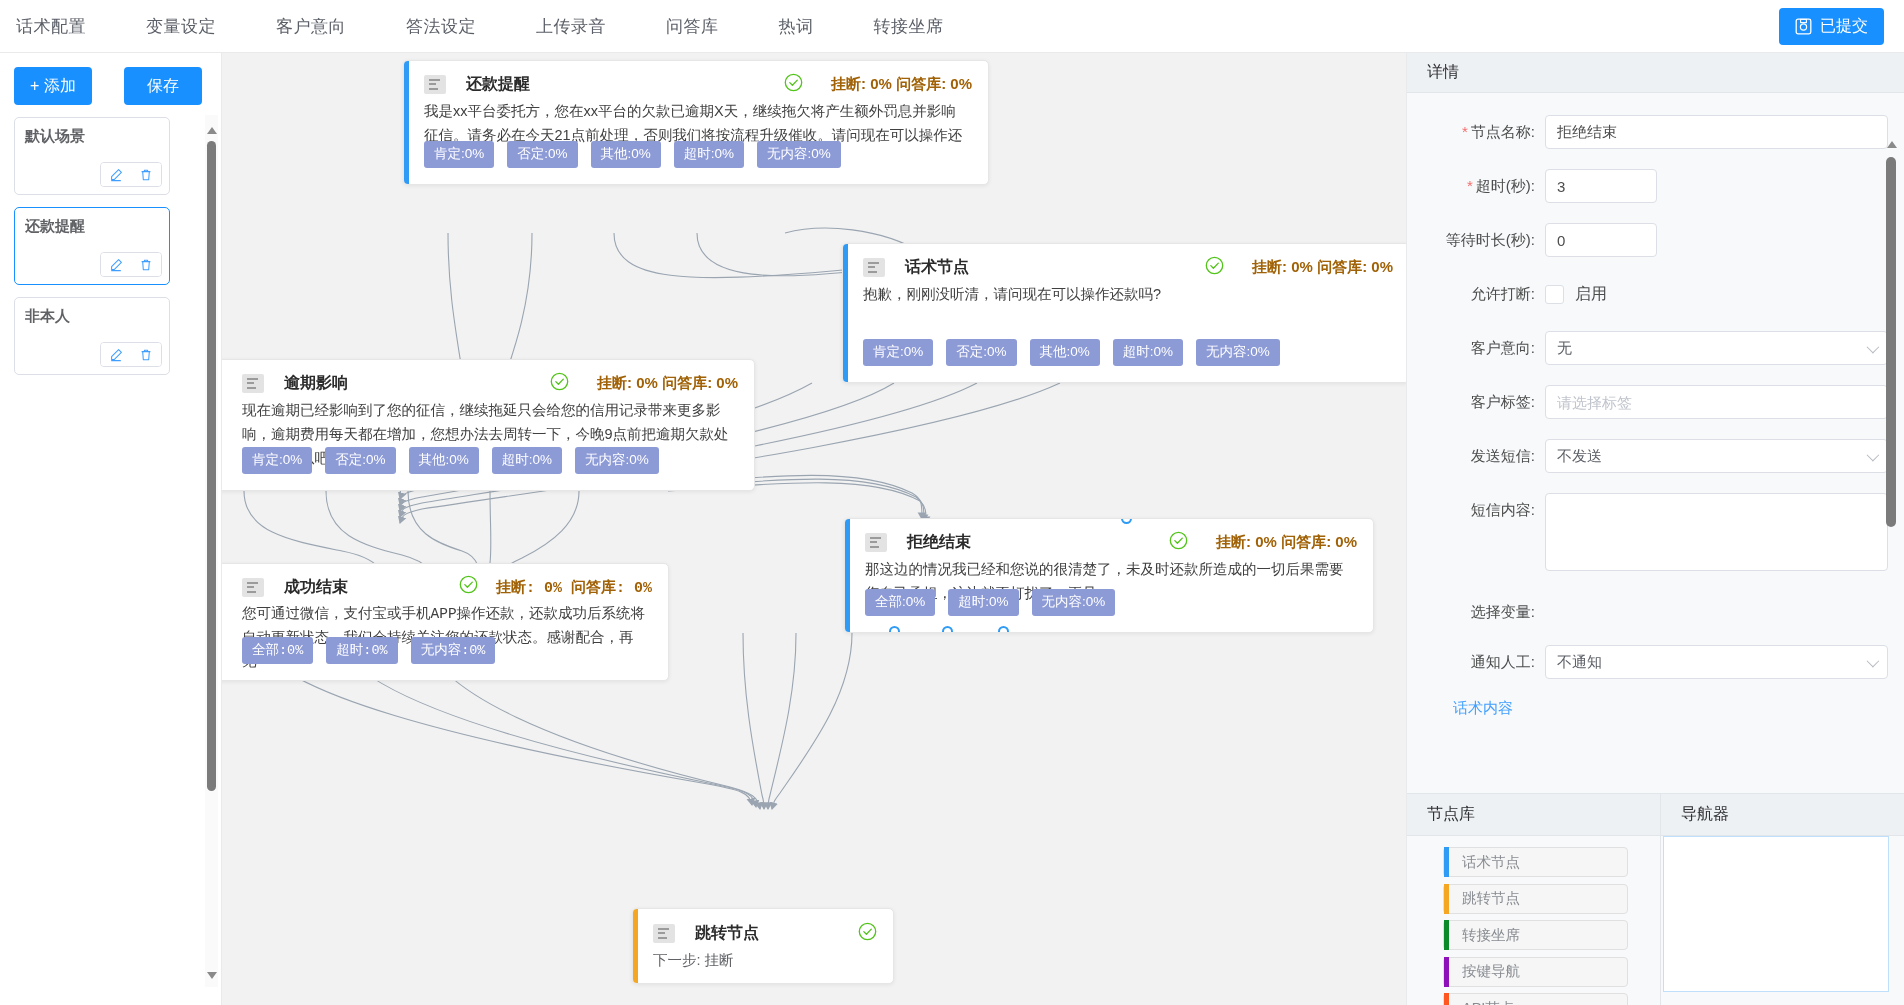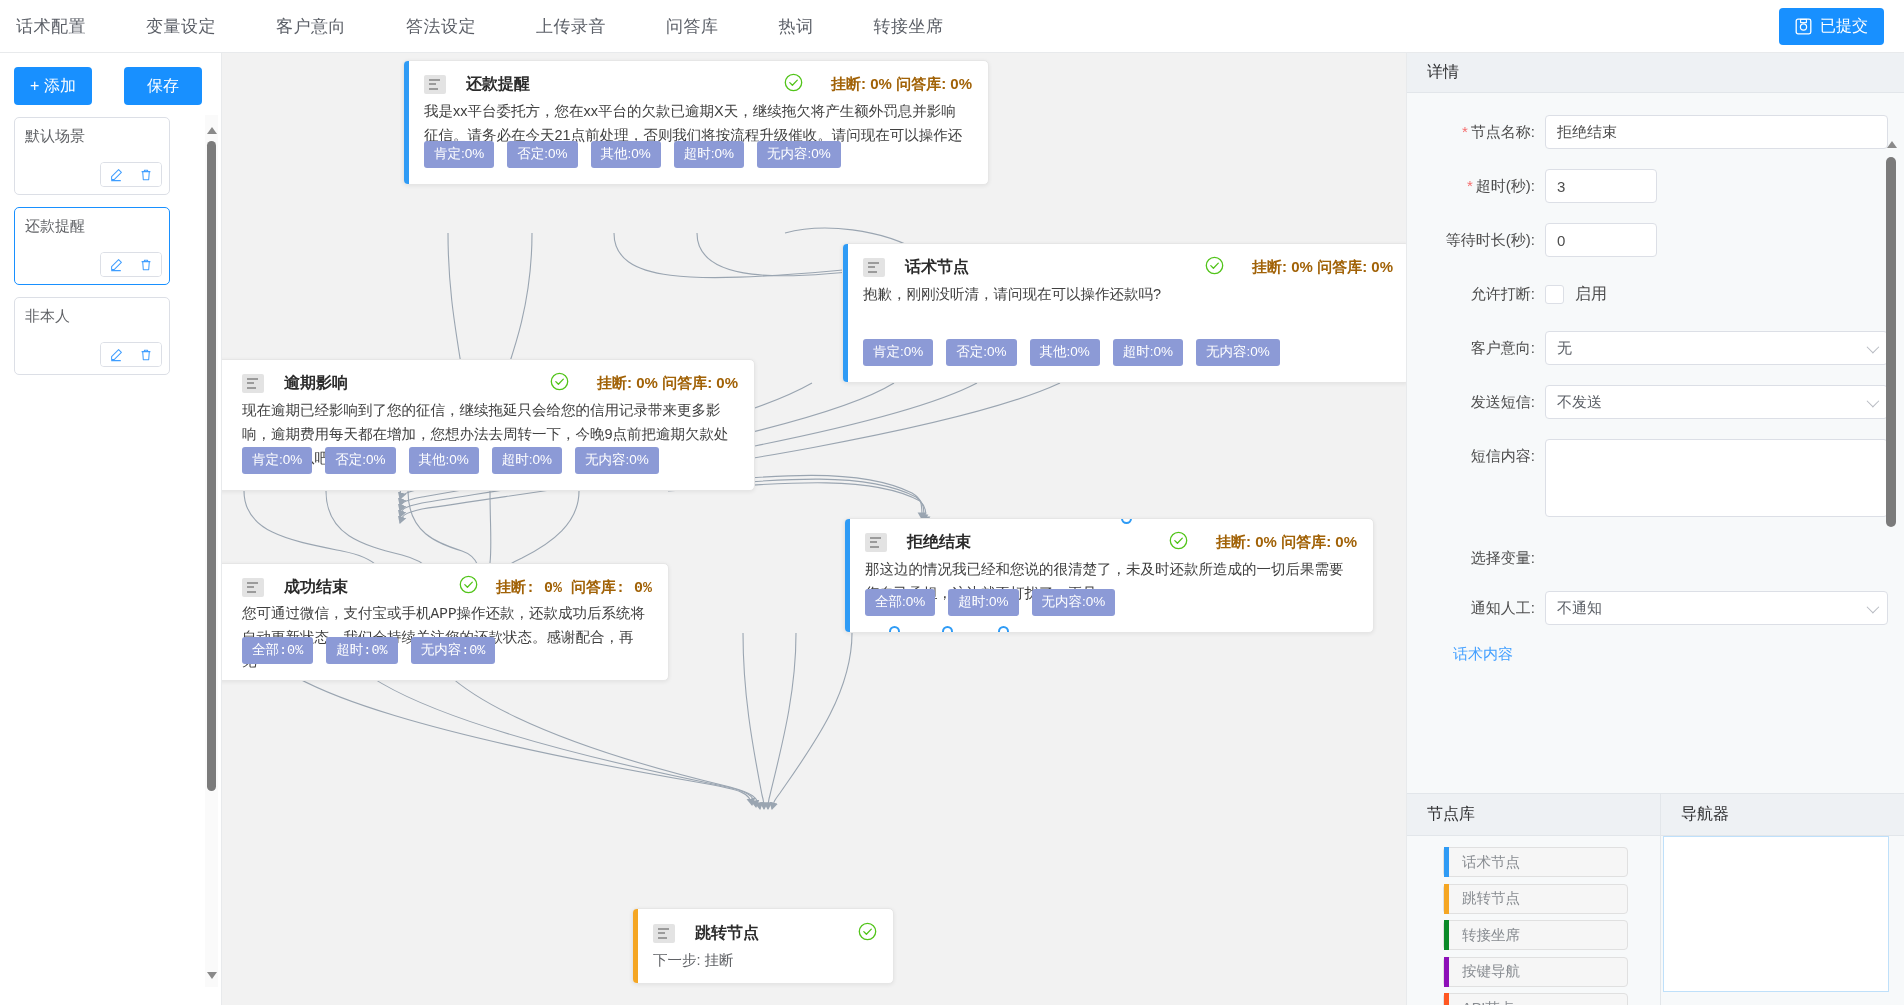--- a/index.html
+++ b/index.html
@@ -40,21 +40,21 @@
     background: #ffffff; border-right: 1px solid #e8eaec;
   }
   .sidebar-actions { display: flex; gap: 32px; padding: 14px 14px 10px 14px; }
   .sb-btn {
     height: 38px; border-radius: 4px; background: #1890ff; color: #fff;
     border: none; font-size: 16px; cursor: pointer; font-family: inherit;
     display: flex; align-items: center; justify-content: center;
   }
   .sb-btn.add { width: 78px; }
   .sb-btn.save { width: 78px; }
-  .scene-list { padding: 2px 14px 12px 14px; }
+  .scene-list { padding: 2px 14px 12px 14px; font-weight: bold; }
   .scene-card {
     position: relative; width: 156px; height: 78px; margin-bottom: 12px;
     border: 1px solid #dcdfe6; border-radius: 5px; background: #fff;
     cursor: pointer;
   }
   .scene-card.active { border-color: #1890ff; }
   .scene-card .name {
     position: absolute; left: 10px; top: 9px; font-size: 15px; color: #606266;
   }
   .scene-card .ops {
@@ -594,20 +594,26 @@
       <div class="frow">
         <div class="flabel">客户意向:</div>
         <div class="fctl">
           <div class="sel">
             <span>无</span>
             <span class="cv"></span>
           </div>
         </div>
       </div>
 
+      <div class="frow">
+        <div class="flabel">客户标签:</div>
+        <div class="fctl">
+          <input class="inp" placeholder="请选择标签" style="">
+        </div>
+      </div>
 
       <div class="frow">
         <div class="flabel">发送短信:</div>
         <div class="fctl">
           <div class="sel">
             <span>不发送</span>
             <span class="cv"></span>
           </div>
         </div>
       </div>

